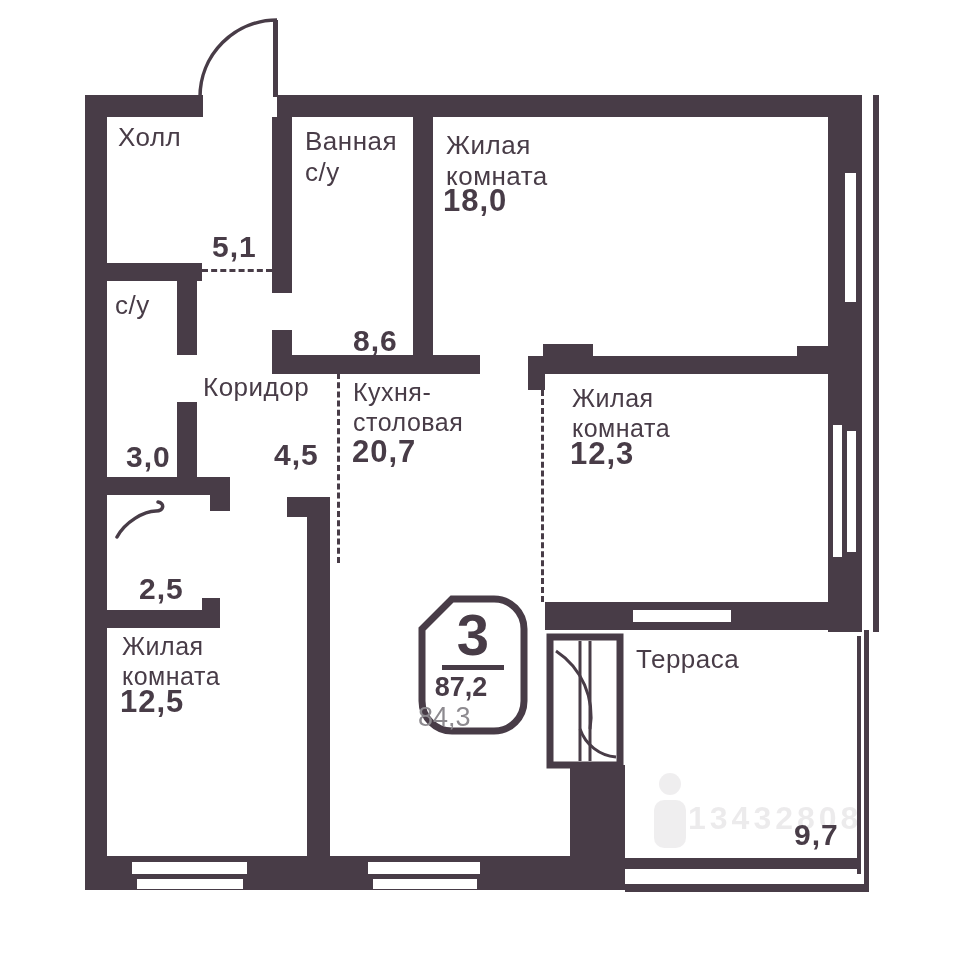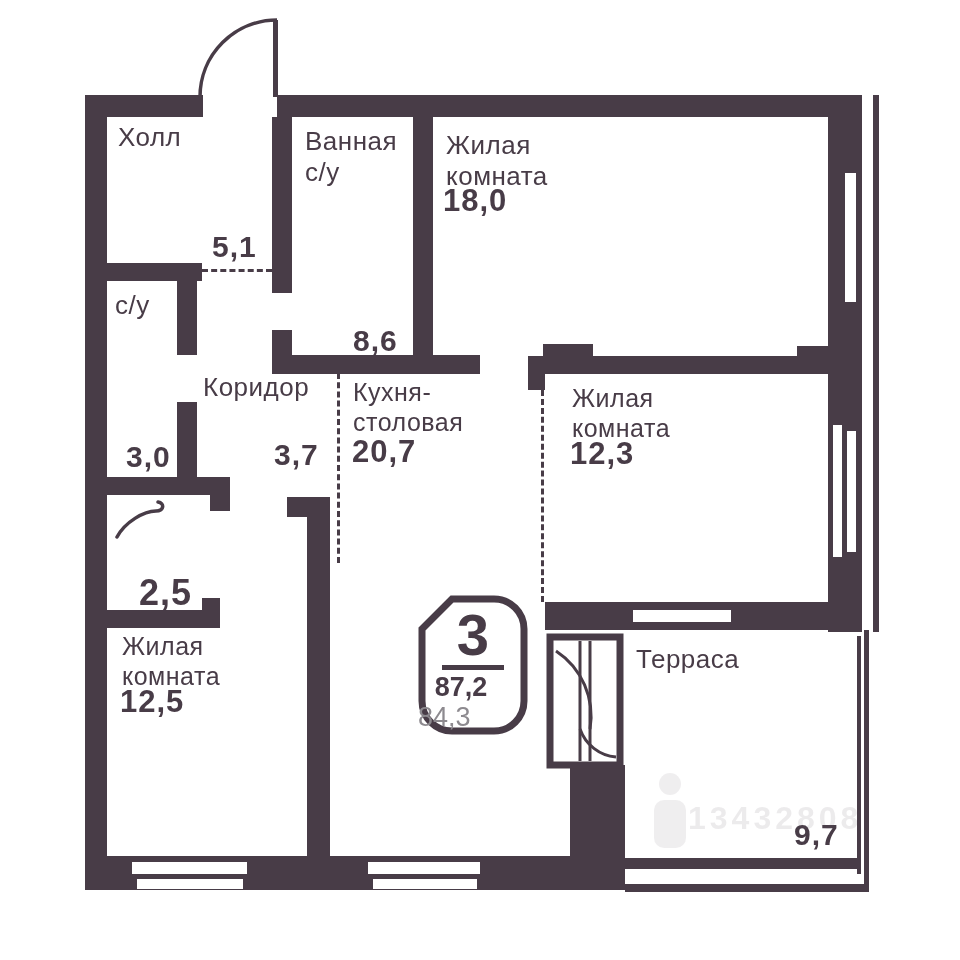--- a/index.html
+++ b/index.html
@@ -111,31 +111,31 @@
   <div class="room-area" style="left:353px;top:324px;font-size:30px;">8,6</div>
 
   <div class="room-label" style="left:446px;top:130px;">Жилая
 комната</div>
   <div class="room-area" style="left:443px;top:183px;">18,0</div>
 
   <div class="room-label" style="left:115px;top:290px;">с/у</div>
   <div class="room-area" style="left:126px;top:440px;font-size:30px;">3,0</div>
 
   <div class="room-label" style="left:203px;top:372px;">Коридор</div>
-  <div class="room-area" style="left:274px;top:438px;font-size:30px;">3,7</div>
+  <div class="room-area" style="left:274px;top:438px;font-size:30px;">4,5</div>
 
   <div class="room-label" style="left:353px;top:378px;font-size:25px;">Кухня-
 столовая</div>
   <div class="room-area" style="left:352px;top:434px;">20,7</div>
 
   <div class="room-label" style="left:572px;top:384px;font-size:25px;">Жилая
 комната</div>
   <div class="room-area" style="left:570px;top:436px;">12,3</div>
 
-  <div class="room-area" style="left:139px;top:572px;font-size:36px;">2,5</div>
+  <div class="room-area" style="left:139px;top:572px;font-size:30px;">2,5</div>
 
   <div class="room-label" style="left:122px;top:632px;font-size:25px;">Жилая
 комната</div>
   <div class="room-area" style="left:120px;top:684px;">12,5</div>
 
   <div class="room-label" style="left:636px;top:644px;">Терраса</div>
   <div class="room-area" style="left:794px;top:818px;font-size:30px;">9,7</div>
 
   <div class="badge">
     <svg width="110" height="140" viewBox="0 0 110 140" style="position:absolute;left:0;top:0;">

